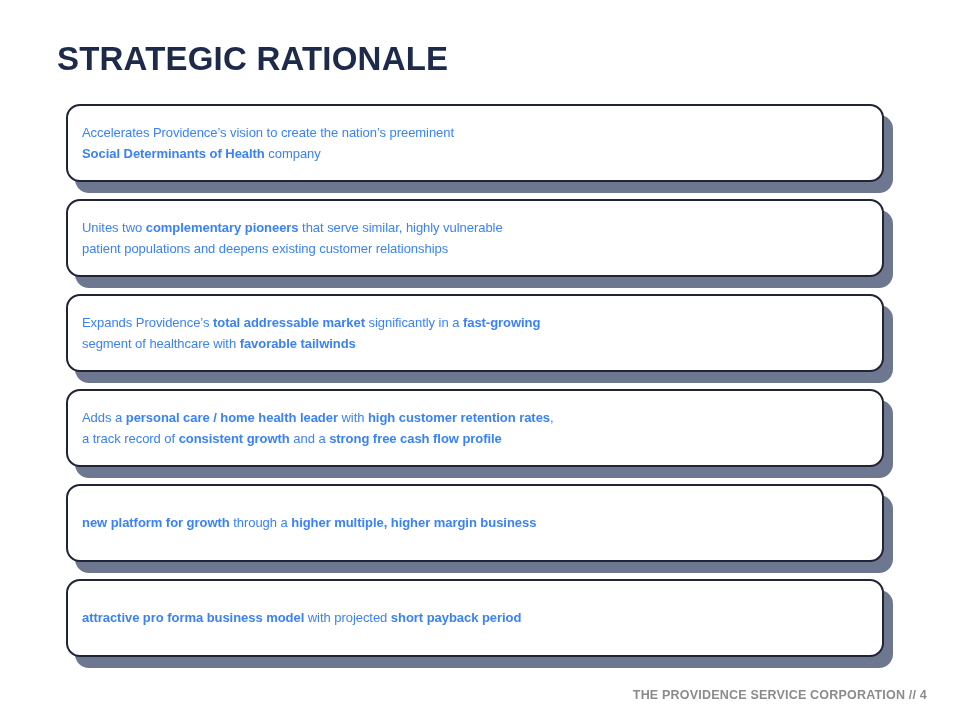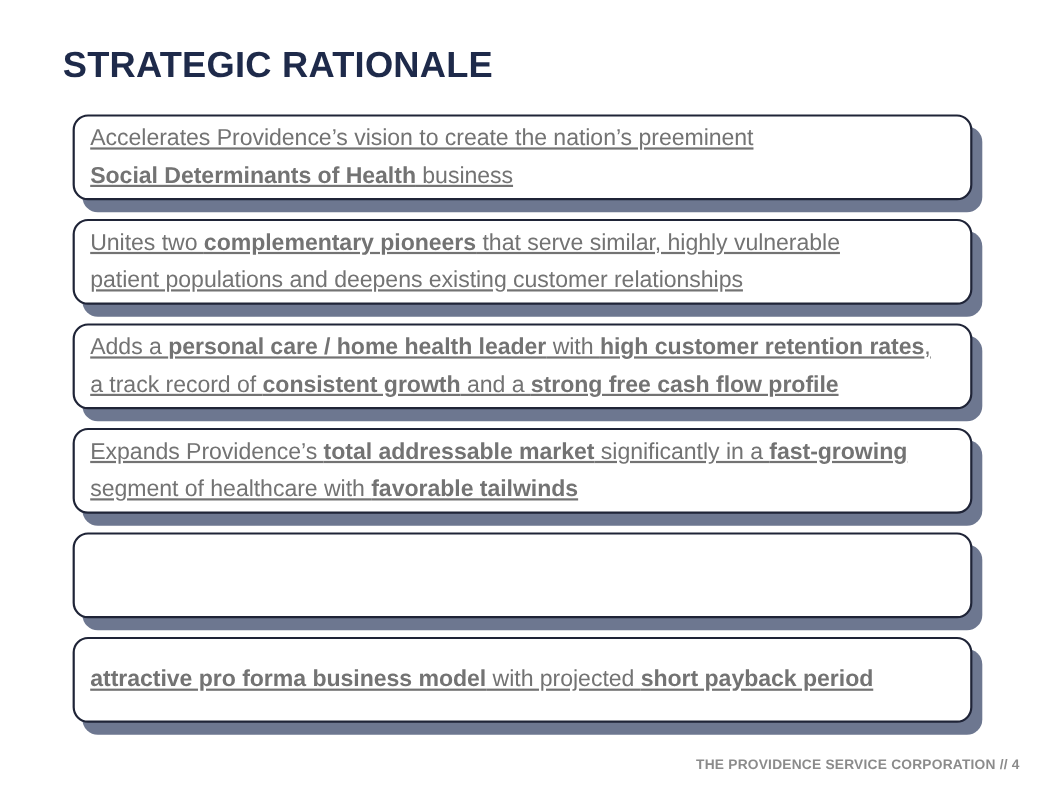--- a/index.html
+++ b/index.html
@@ -70,25 +70,24 @@
     background: #ffffff;
     border: 2px solid #1f2437;
     border-radius: 14px;
     display: flex;
     flex-direction: column;
     justify-content: center;
     padding: 0 14px 0 14px;
   }
 
   .box-text {
-    font-size: 21px;
-    color: #737373;
+    font-size: 13px;
+    color: #3b82f6;
     line-height: 1.62;
     letter-spacing: -0.05px;
-    text-decoration: underline;
   }
   .box-text b {
     font-weight: bold;
   }
 
   
   .footer {
     position: absolute;
     right: 33px;
     top: 688px;
@@ -104,47 +103,48 @@
 
 <div class="slide">
 
   <div class="slide-title">STRATEGIC RATIONALE</div>
 
   <div class="boxes">
       <div class="box-wrap">
         <div class="box-shadow"></div>
         <div class="box">
           <div class="box-text"><span>Accelerates Providence’s vision to create the nation’s preeminent</span></div>
-          <div class="box-text"><b>Social Determinants of Health</b><span> business</span></div>
+          <div class="box-text"><b>Social Determinants of Health</b><span> company</span></div>
         </div>
       </div>
       <div class="box-wrap">
         <div class="box-shadow"></div>
         <div class="box">
           <div class="box-text"><span>Unites two </span><b>complementary pioneers</b><span> that serve similar, highly vulnerable</span></div>
           <div class="box-text"><span>patient populations and deepens existing customer relationships</span></div>
         </div>
       </div>
       <div class="box-wrap">
         <div class="box-shadow"></div>
         <div class="box">
+          <div class="box-text"><span>Expands Providence’s </span><b>total addressable market</b><span> significantly in a </span><b>fast-growing</b></div>
+          <div class="box-text"><span>segment of healthcare with </span><b>favorable tailwinds</b></div>
+        </div>
+      </div>
+      <div class="box-wrap">
+        <div class="box-shadow"></div>
+        <div class="box">
           <div class="box-text"><span>Adds a </span><b>personal care / home health leader</b><span> with </span><b>high customer retention rates</b><span>,</span></div>
           <div class="box-text"><span>a track record of </span><b>consistent growth</b><span> and a </span><b>strong free cash flow profile</b></div>
         </div>
       </div>
       <div class="box-wrap">
         <div class="box-shadow"></div>
         <div class="box">
-          <div class="box-text"><span>Expands Providence’s </span><b>total addressable market</b><span> significantly in a </span><b>fast-growing</b></div>
-          <div class="box-text"><span>segment of healthcare with </span><b>favorable tailwinds</b></div>
-        </div>
-      </div>
-      <div class="box-wrap">
-        <div class="box-shadow"></div>
-        <div class="box">
+          <div class="box-text"><b>new platform for growth</b><span> through a </span><b>higher multiple, higher margin business</b></div>
         </div>
       </div>
       <div class="box-wrap">
         <div class="box-shadow"></div>
         <div class="box">
           <div class="box-text"><b>attractive pro forma business model</b><span> with projected </span><b>short payback period</b></div>
         </div>
       </div>
     </div>
 

